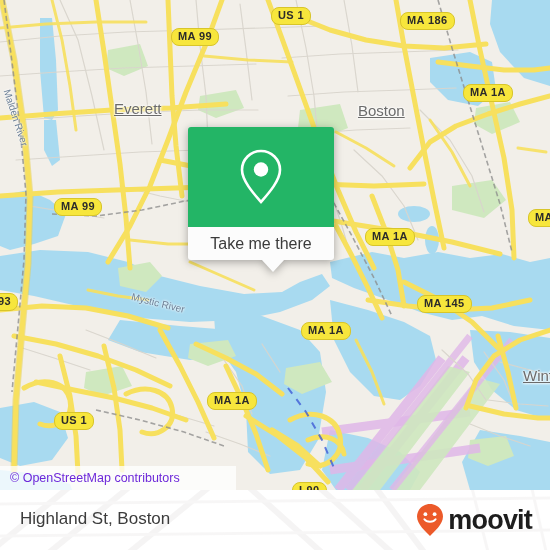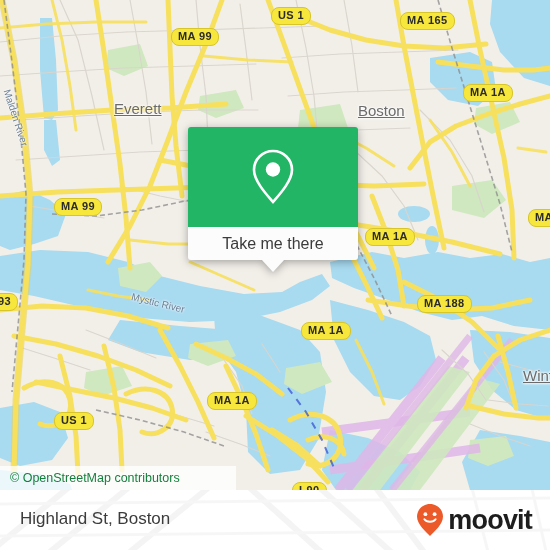--- a/index.html
+++ b/index.html
@@ -20,25 +20,25 @@
     line-height:11px; }
 
   
   .place { position:absolute; color:#6b6b6b; font-size:15px; white-space:nowrap;
            text-shadow:0 0 3px #fff,0 0 3px #fff,0 0 2px #fff;text-decoration:underline; }
   .waterlbl { position:absolute; color:#6b7f96; font-size:10px; white-space:nowrap;
            text-shadow:0 0 3px #fff,0 0 2px #fff; }
 
   
   #attrib { position:absolute; left:0; top:466px; width:236px; height:24px;
-    background:rgba(255,255,255,.78); color:#15803d; font-size:12.5px;
+    background:rgba(255,255,255,.78); color:#6d28d9; font-size:12.5px;
     display:flex; align-items:center; padding-left:10px; }
 
   
-  #callout { position:absolute; left:188px; top:127px; width:170px;
+  #callout { position:absolute; left:188px; top:127px; width:146px;
     filter:drop-shadow(0 2px 4px rgba(0,0,0,.32)); }
   #callout-top { height:100px; background:#23b566; border-radius:3px 3px 0 0;
     display:flex; align-items:center; justify-content:center; }
   #callout-bottom { height:33px; background:#fcfcfc; border-radius:0 0 3px 3px;
     display:flex; align-items:center; justify-content:center;
     color:#3b3b3b; font-size:16px; }
   #callout-tail { position:absolute; left:73px; top:132px; width:0; height:0;
     border-left:12px solid transparent; border-right:12px solid transparent;
     border-top:13px solid #fcfcfc; }
 
@@ -251,27 +251,27 @@
     </svg>
 
     <div class="place" style="left:114px;top:100px">Everett</div>
     <div class="place" style="left:358px;top:102px">Boston</div>
     <div class="place" style="left:523px;top:367px">Wint</div>
 
     <div class="waterlbl" style="left:12px;top:88px;transform:rotate(72deg);transform-origin:left top">Malden River</div>
     <div class="waterlbl" style="left:133px;top:291px;transform:rotate(14deg);transform-origin:left top">Mystic River</div>
 
     <div class="shield" style="left:271px;top:7px">US 1</div>
-    <div class="shield" style="left:400px;top:12px">MA 165</div>
+    <div class="shield" style="left:400px;top:12px">MA 186</div>
     <div class="shield" style="left:171px;top:28px">MA 99</div>
     <div class="shield" style="left:463px;top:84px">MA 1A</div>
     <div class="shield" style="left:54px;top:198px">MA 99</div>
     <div class="shield" style="left:528px;top:209px">MA</div>
     <div class="shield" style="left:365px;top:228px">MA 1A</div>
-    <div class="shield" style="left:417px;top:295px">MA 188</div>
+    <div class="shield" style="left:417px;top:295px">MA 145</div>
     <div class="shield" style="left:-9px;top:293px">93</div>
     <div class="shield" style="left:301px;top:322px">MA 1A</div>
     <div class="shield" style="left:207px;top:392px">MA 1A</div>
     <div class="shield" style="left:54px;top:412px">US 1</div>
     <div class="shield" style="left:292px;top:482px">I-90</div>
 
     <div id="attrib">© OpenStreetMap contributors</div>
   </div>
 
   <div id="callout">

